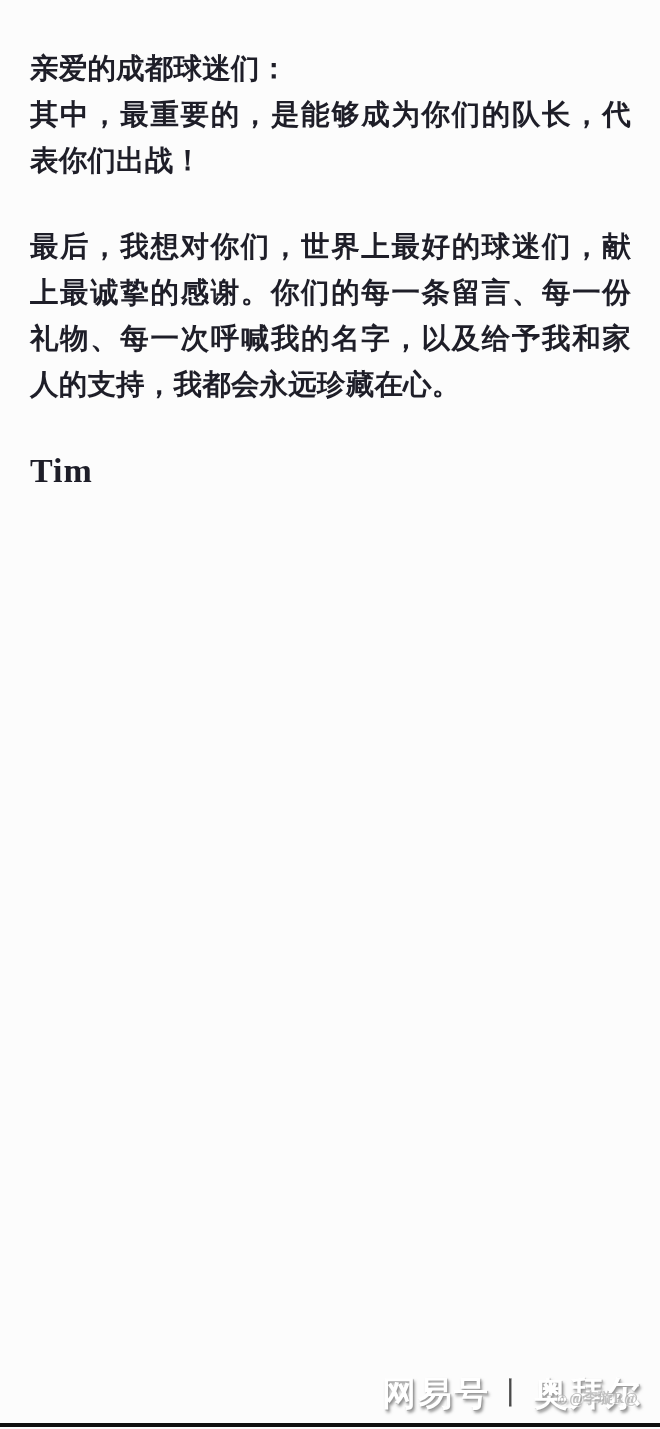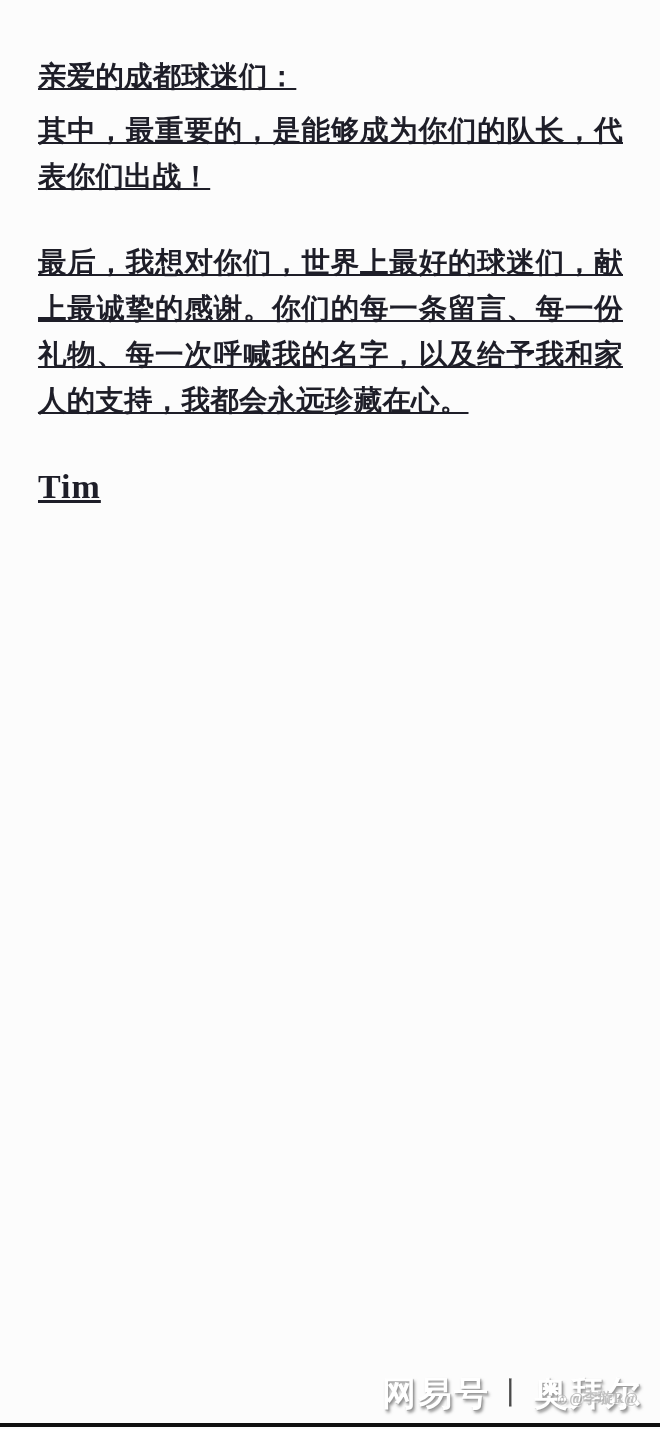--- a/index.html
+++ b/index.html
@@ -16,28 +16,27 @@
   }
   .letter {
     position: absolute;
     top: 0;
     left: 0;
     right: 0;
     padding: 46px 29px 0 30px;
     color: #1e1e28;
   }
   .para {
-    margin: 8px;
+    margin: 0;
     font-size: 28.5px;
     line-height: 46px;
     font-weight: 700;
     text-align: justify;
     letter-spacing: 0.2px;
     word-break: break-all;
-    text-decoration: underline;
   }
   .para.spaced {
     margin-top: 40px;
   }
   .para.signature {
     font-size: 34px;
     text-align: left;
     letter-spacing: 1px;
   }
   .netease-watermark {

